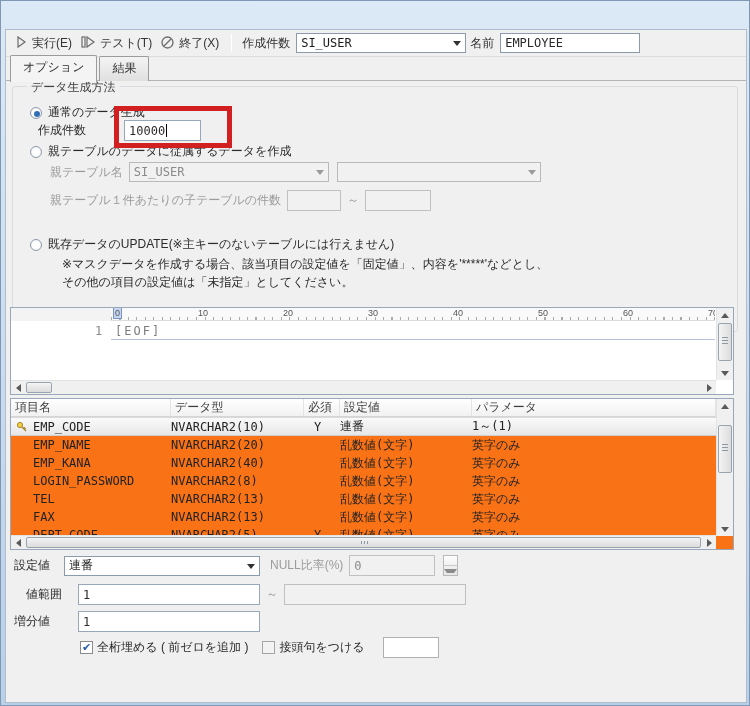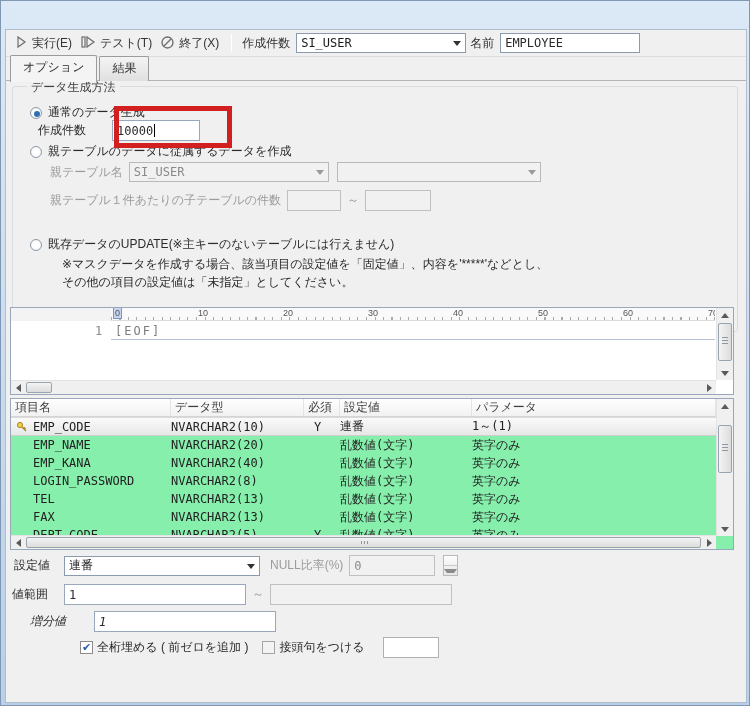--- a/index.html
+++ b/index.html
@@ -70,21 +70,21 @@
   .tri-lf{width:0;height:0;border-top:4px solid transparent;border-bottom:4px solid transparent;border-right:5px solid #5a5a5a;}
   .tri-rt{width:0;height:0;border-top:4px solid transparent;border-bottom:4px solid transparent;border-left:5px solid #5a5a5a;}
   .thumb-v{position:absolute;left:1px;right:1px;border:1px solid #9aa4ae;border-radius:2px;background:linear-gradient(to right,#f4f4f4,#dcdcdc);}
   .grip{position:absolute;left:3px;right:3px;top:45%;height:1px;background:#8e98a2;box-shadow:0 3px 0 #8e98a2,0 -3px 0 #8e98a2;}
   .hscroll{position:absolute;left:0;bottom:0;height:14px;right:17px;background:#f0f0f0;border-top:1px solid #e3e3e3;}
   .hscroll .a-lf,.hscroll .a-rt{position:absolute;top:0;height:100%;width:14px;display:flex;align-items:center;justify-content:center;}
   .hscroll .a-lf{left:0;} .hscroll .a-rt{right:0;}
   .thumb-h{position:absolute;top:1px;bottom:1px;border:1px solid #9aa4ae;border-radius:2px;background:linear-gradient(#f4f4f4,#dcdcdc);}
   .grip-h{position:absolute;top:3px;bottom:3px;left:50%;width:1px;background:#8e98a2;box-shadow:3px 0 0 #8e98a2,-3px 0 0 #8e98a2;}
   
-  .grid{position:absolute;left:4px;top:368px;right:12px;height:152px;background:#86efac;border:1px solid #98a8ba;overflow:hidden;}
+  .grid{position:absolute;left:4px;top:368px;right:12px;height:152px;background:#f97316;border:1px solid #98a8ba;overflow:hidden;}
   .gheader{position:absolute;left:0;top:0;right:17px;height:18px;display:flex;background:linear-gradient(#ffffff,#f1f1f1);border-bottom:1px solid #d5d5d5;color:#3c3c3c;}
   .gheader .cell{border-right:1px solid #e4e4e4;display:flex;align-items:center;padding-left:4px;}
   .gbody{position:absolute;left:0;top:18px;right:17px;bottom:14px;overflow:hidden;}
   .trow{display:flex;height:18px;align-items:center;font-family:"DejaVu Sans Mono","Liberation Mono",monospace;font-size:12px;color:#222;}
   .trow.sel{background:linear-gradient(#fafafa,#e7e7e7);border-top:1px solid #dadada;border-bottom:1px solid #cfcfcf;height:19px;}
   .cell{overflow:hidden;white-space:nowrap;}
   .c-icon{flex:0 0 22px;display:flex;align-items:center;justify-content:center;}
   .c-name{flex:0 0 138px;}
   .c-type{flex:0 0 133px;}
   .c-req{flex:0 0 36px;padding-left:10px;}
@@ -150,21 +150,21 @@
     <div class="groupbox">
       <span class="grouptitle">データ生成方法</span>
     </div>
 
     <div class="row" style="left:24px;top:66px;margin-top:8px;">
       <span class="radio on"></span>
       <span class="lbl">通常のデータ生成</span>
     </div>
     <div class="row" style="left:32px;top:90px;text-align:center;">
       <span class="lbl">作成件数</span>
-      <div class="input" style="width:88px;margin-left:20px;">
+      <div class="input" style="width:77px;margin-left:32px;">
         <span>10000</span>
           <span class="caret"></span>
       </div>
     </div>
 
     <div class="annot" style="left: 108px; top: 76px; width: 118px; height: 42px; border-color: rgb(210, 31, 31);"></div>
 
     <div class="row" style="left:24px;top:113px;">
       <span class="radio"></span>
       <span class="lbl">親テーブルのデータに従属するデータを作成</span>
@@ -342,30 +342,30 @@
       <div class="spinner" style="margin-left:2px;">
         <div>
             <div class="stri-up"></div>
           </div>
         <div>
             <div class="stri-dn"></div>
           </div>
       </div>
     </div>
 
-    <div class="row" style="left:6px;top:554px;">
+    <div class="row" style="left:20px;top:554px;">
       <span class="lbl">値範囲</span>
       <div class="input" style="width:182px;margin-left:10px;">
         <span>1</span>
       </div>
       <span class="lbl dis">～</span>
       <div class="input dis" style="width:182px;"></div>
     </div>
 
-    <div class="row" style="left:24px;top:581px;font-style:italic;">
+    <div class="row" style="left:8px;top:581px;">
       <span class="lbl">増分値</span>
       <div class="input" style="width:182px;margin-left:22px;">
         <span>1</span>
       </div>
     </div>
 
     <div class="row" style="left:74px;top:607px;gap:4px;">
       <span class="chk">
           <span>✔</span>
         </span>

